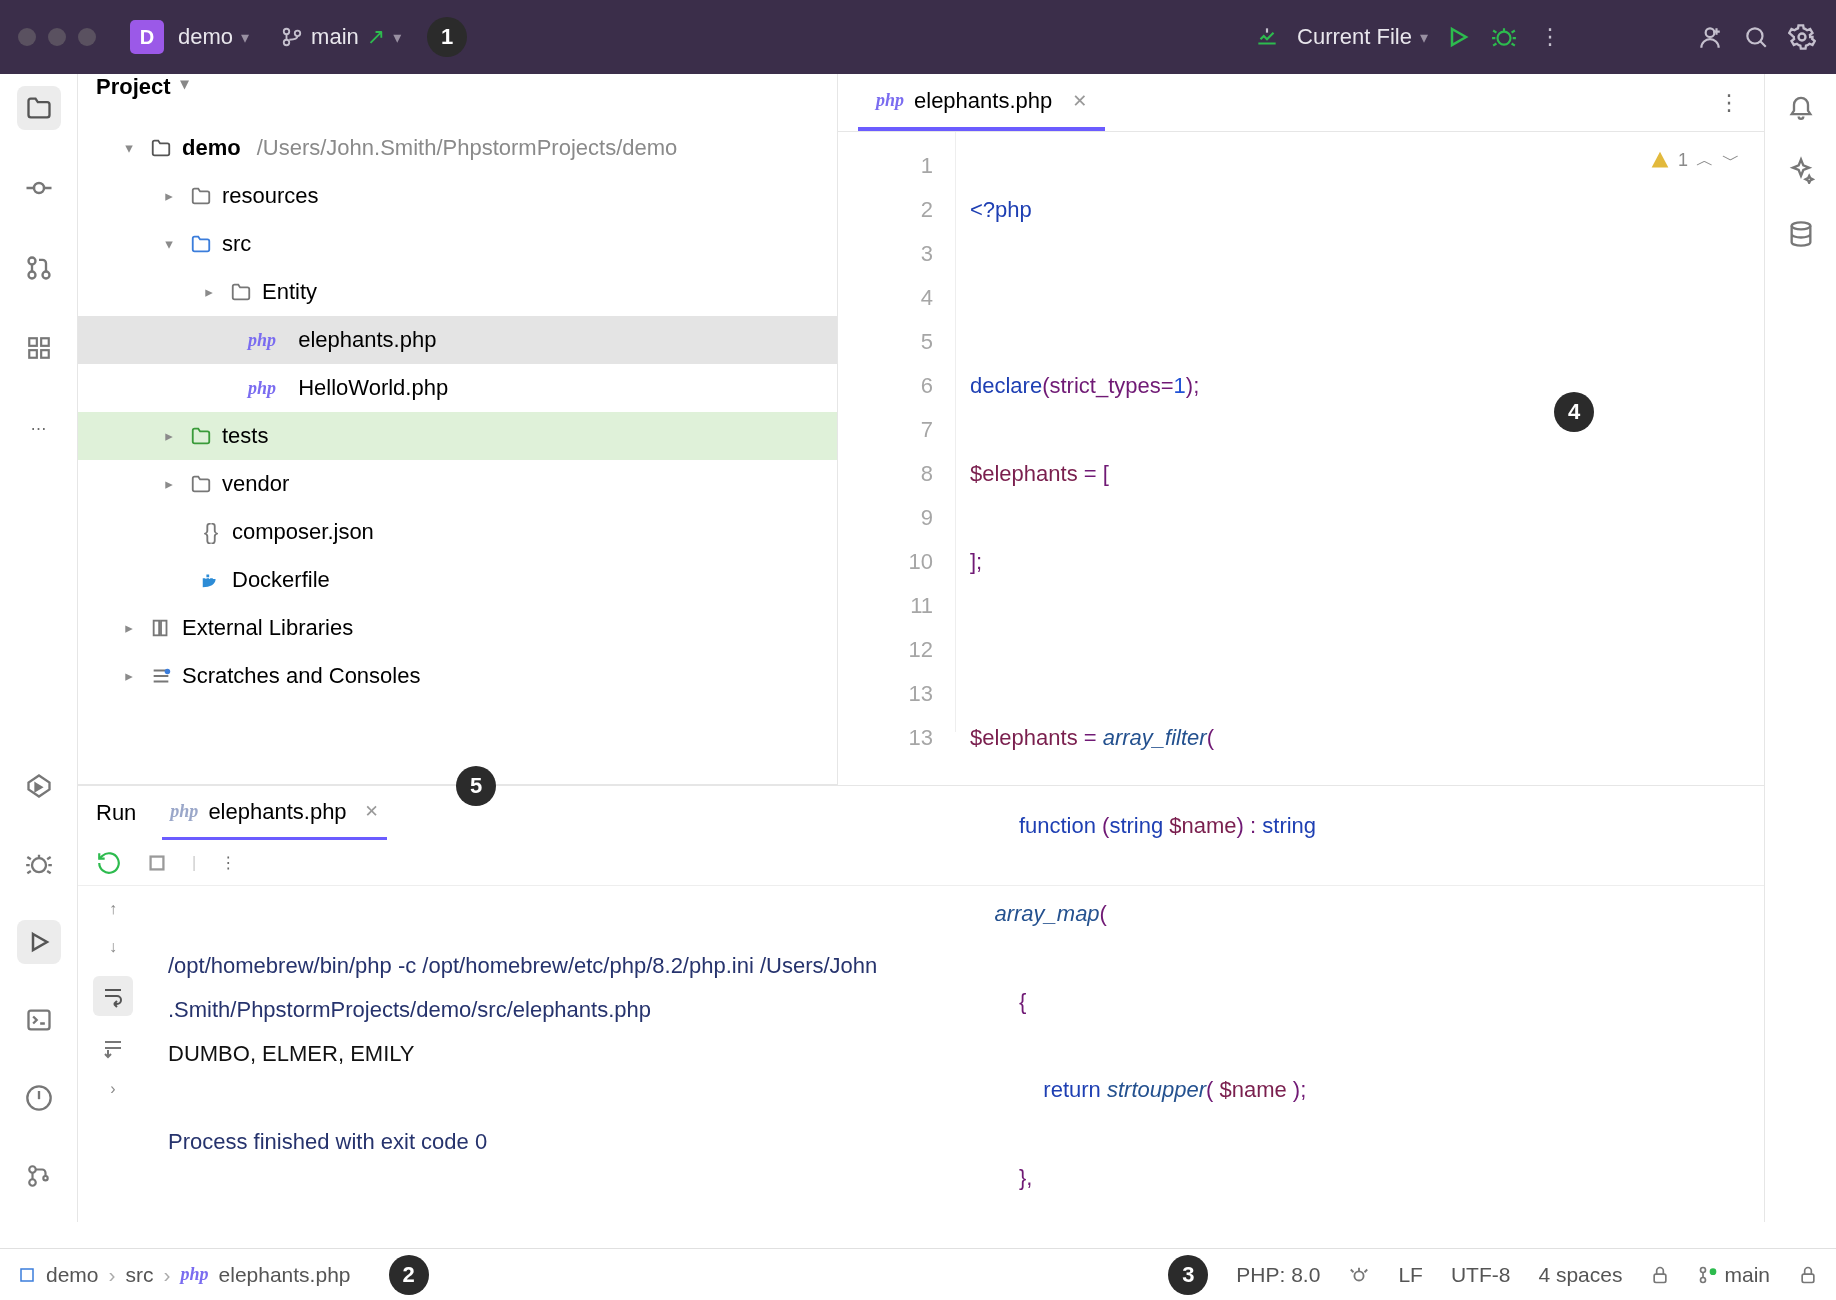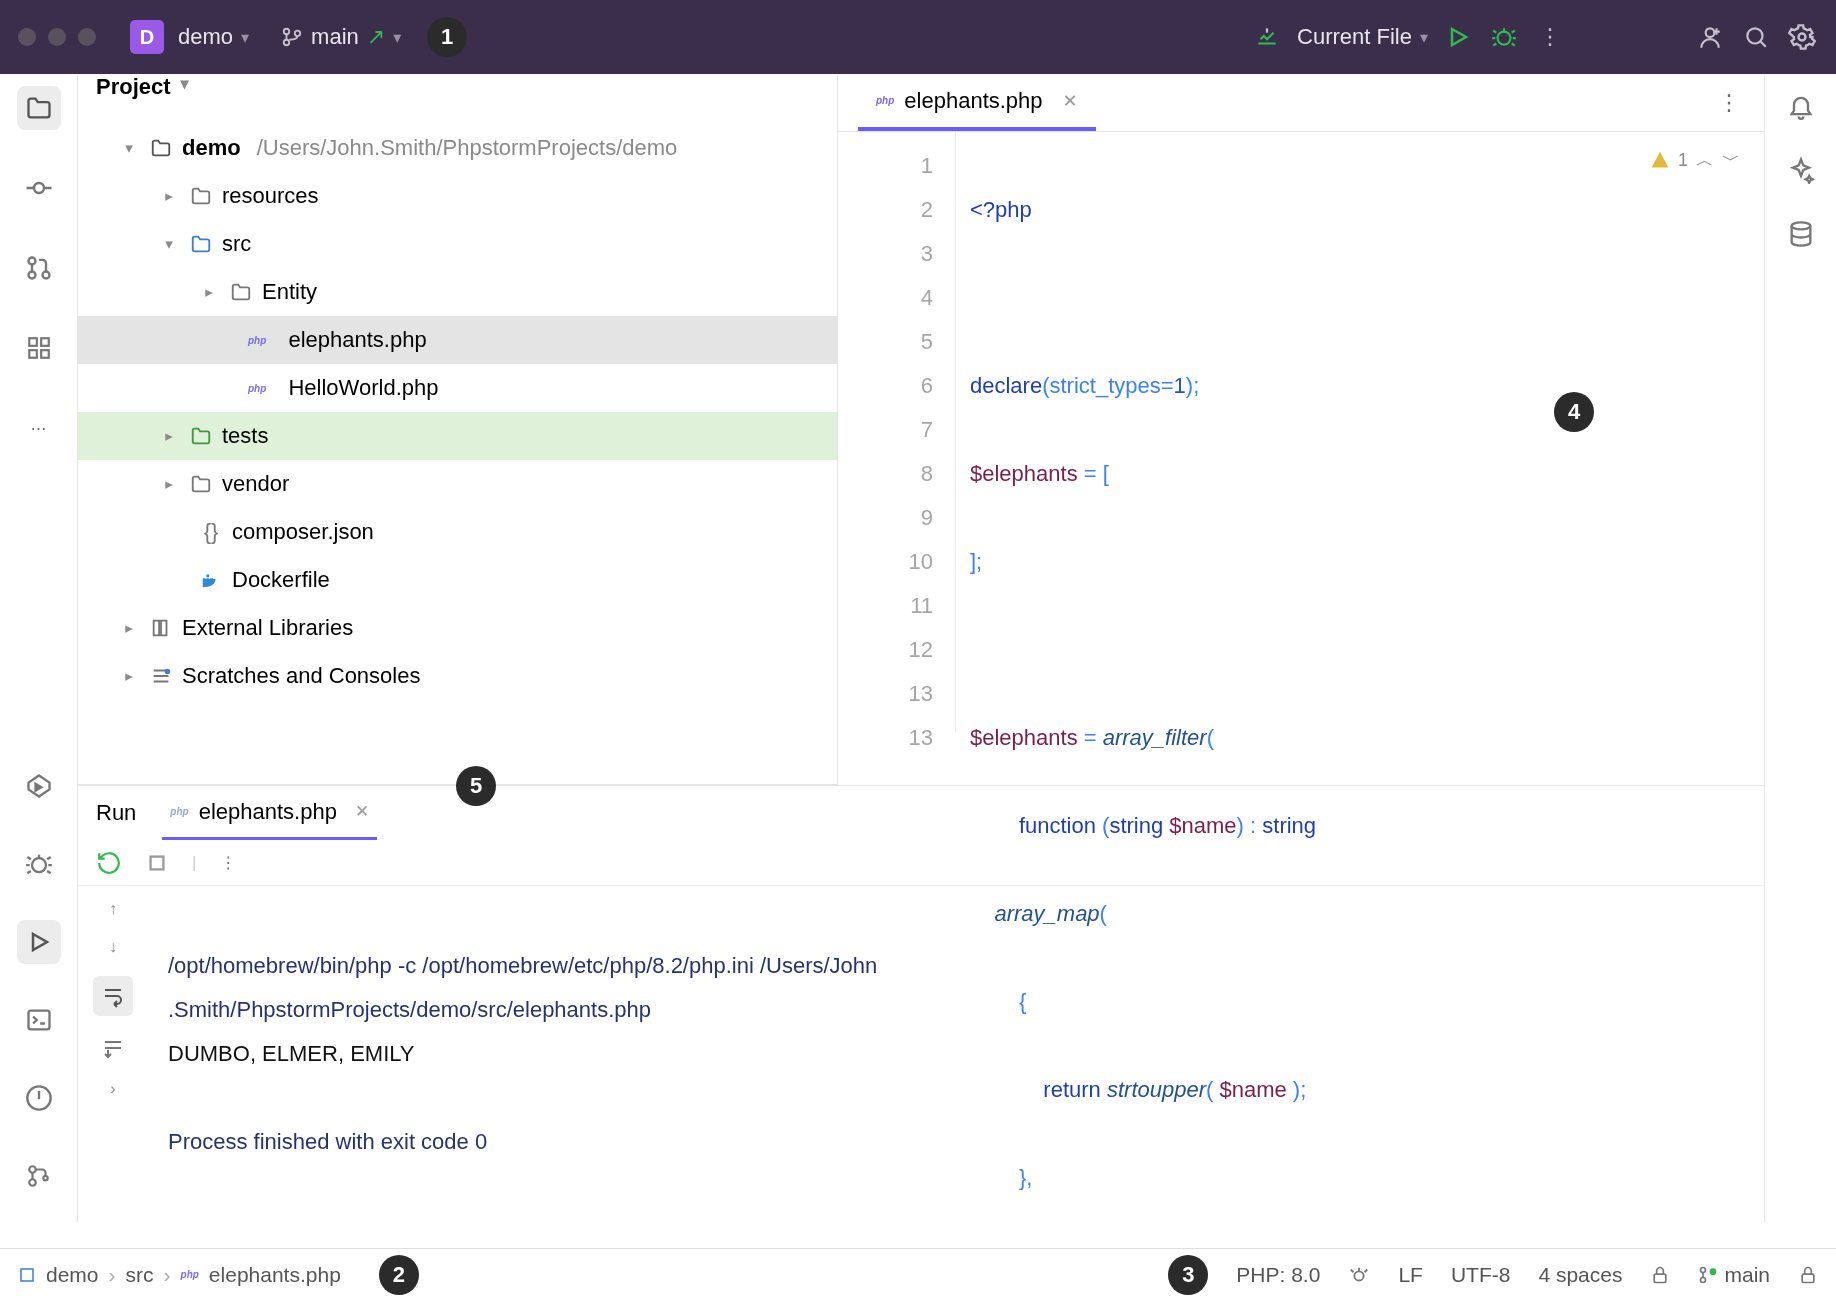--- a/index.html
+++ b/index.html
@@ -25,30 +25,30 @@
 .project-pane{display:flex;flex-direction:column;border-bottom:1px solid #e6e6e6}
 .pp-header{height:50px;display:flex;align-items:flex-start;padding:0 18px;font-size:22px;font-weight:600;gap:10px}
 .tree{padding-bottom:10px}
 .trow{height:48px;display:flex;align-items:center;font-size:22px;gap:8px;padding-left:20px}
 .trow .arrow{width:22px;text-align:center;color:#8b8b8b;font-size:15px}
 .trow .ico{width:26px;display:flex;align-items:center;justify-content:center}
 .trow.d1{padding-left:40px}.trow.d2{padding-left:80px}.trow.d3{padding-left:120px}.trow.d4{padding-left:170px}
 .trow.sel{background:#e4e4e4}
 .trow.green{background:#dff1d9}
 .trow .path{color:#8a8a8a;margin-left:8px}
-.phpico{color:#7a6cf0;font-size:10px;font-weight:700;font-style:italic;font-family:Liberation Sans, sans-serif}
+.phpico{color:#7a6cf0;font-size:18px;font-weight:700;font-style:italic;font-family:Liberation Serif, serif}
 .editor-area{display:flex;flex-direction:column}
 .tabs{height:58px;border-bottom:1px solid #e6e6e6;display:flex;align-items:center;padding-left:20px;position:relative}
 .etab{display:flex;align-items:center;gap:10px;font-size:22px;padding:0 18px;height:100%;border-bottom:4px solid #6b5cff}
 .etab .close{color:#9a9a9a;margin-left:10px;font-size:18px}
 .tabs .more{margin-left:auto;margin-right:24px;color:#6b6b6b;font-size:22px}
 .ed-body{display:flex;height:600px;position:relative;font-family:ui-monospace,Menlo,Consolas,monospace;font-size:22px}
 .gutter{width:118px;border-right:1px solid #eee;text-align:right;color:#a6a6a6;padding:12px 22px 0 0;line-height:44px}
 .code{flex:1;padding:12px 0 0 14px;line-height:44px;white-space:pre;position:relative;color:#1e2a5a}
-.kw{color:#1e3fb3}.str{color:#116b2a}.fn{color:#24518f;font-style:italic}.var{color:#7a1f4e}.num{color:#2152d6}.plain{color:#3b82f6}.type{color:#1e3fb3}
+.kw{color:#1e3fb3}.str{color:#116b2a}.fn{color:#24518f;font-style:italic}.var{color:#7a1f4e}.num{color:#2152d6}.plain{color:#701a75}.type{color:#1e3fb3}
 .warnbadge{position:absolute;right:24px;top:6px;display:flex;align-items:center;gap:8px;color:#8a8a8a;font-size:18px}
 .runpanel{border-top:1px solid #e6e6e6;flex:1;display:flex;flex-direction:column}
 .run-tabs{height:54px;display:flex;align-items:center;padding-left:18px;gap:26px;font-size:22px;position:relative}
 .run-tabs .rt{display:flex;align-items:center;gap:10px}
 .run-tabs .rt.active{font-weight:400}
 .run-tabs .main{font-weight:400}
 .run-toolbar{height:46px;display:flex;align-items:center;padding-left:18px;gap:24px;color:#6b6b6b;border-bottom:1px solid #eee}
 .run-body{display:flex;flex:1}
 .run-left{width:70px;display:flex;flex-direction:column;align-items:center;padding-top:14px;gap:20px;color:#8b8b8b}
 .run-left .sel{background:#ececec;border-radius:6px;width:40px;height:40px;display:flex;align-items:center;justify-content:center}

